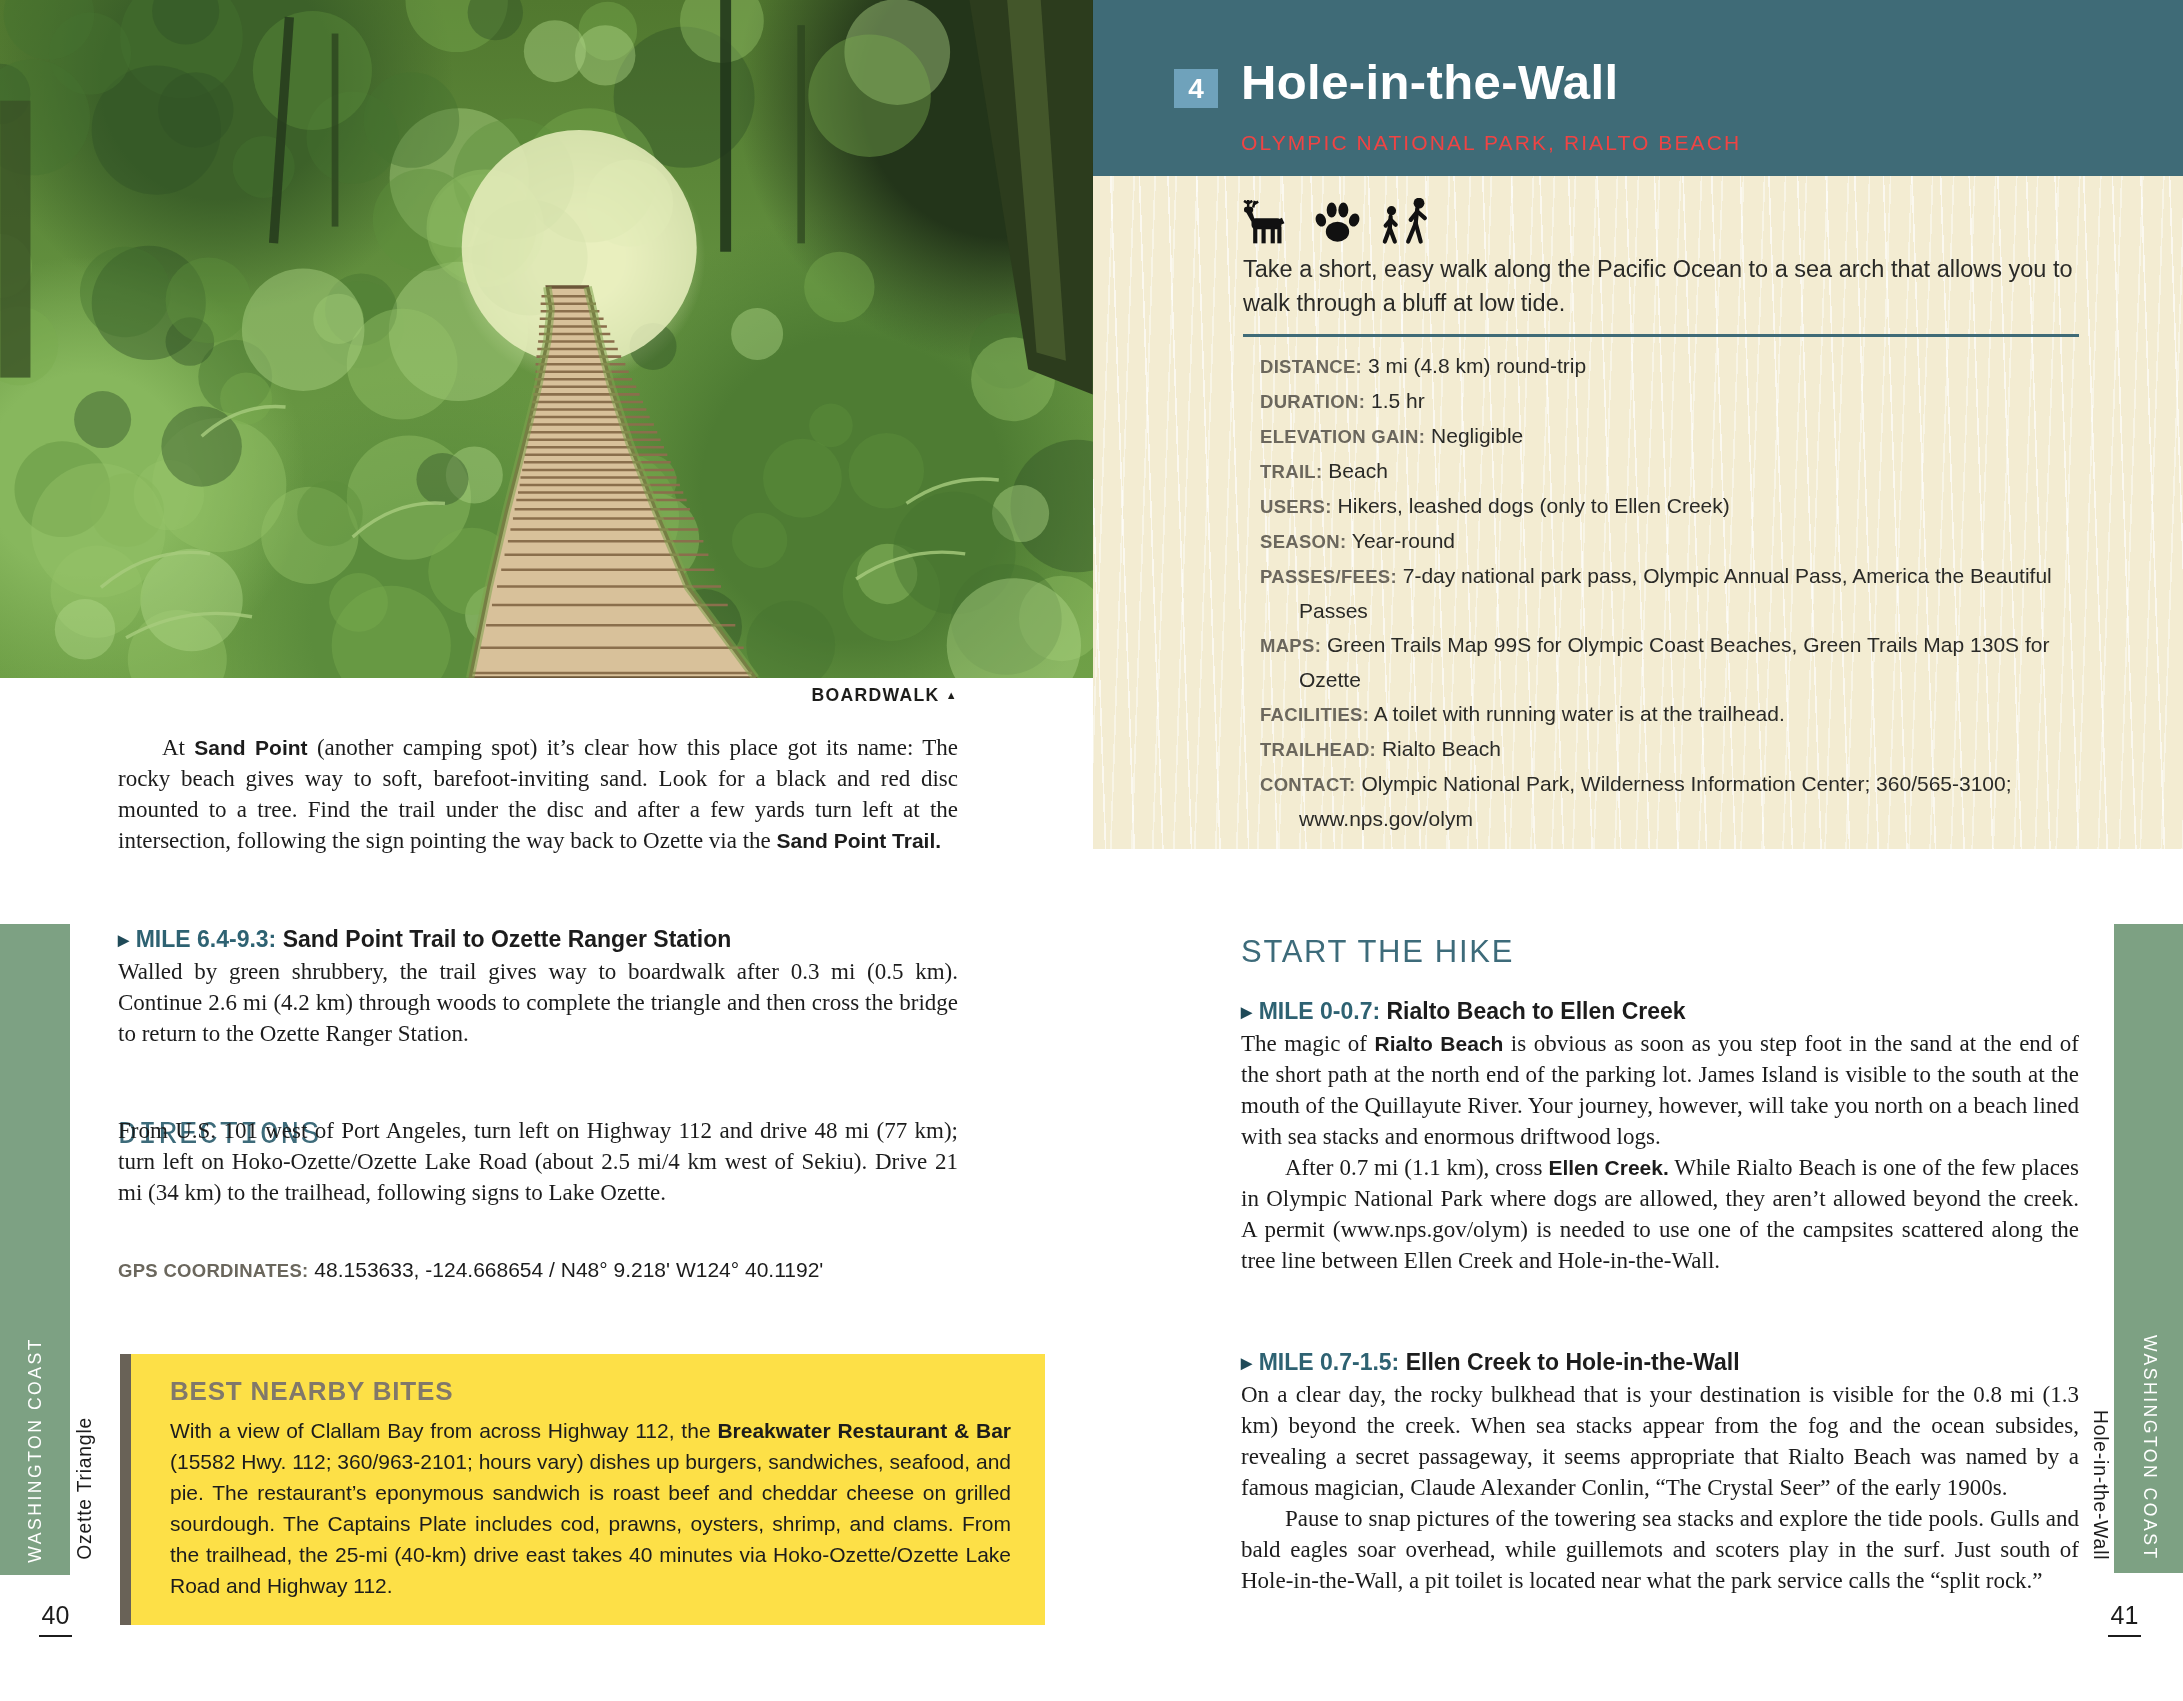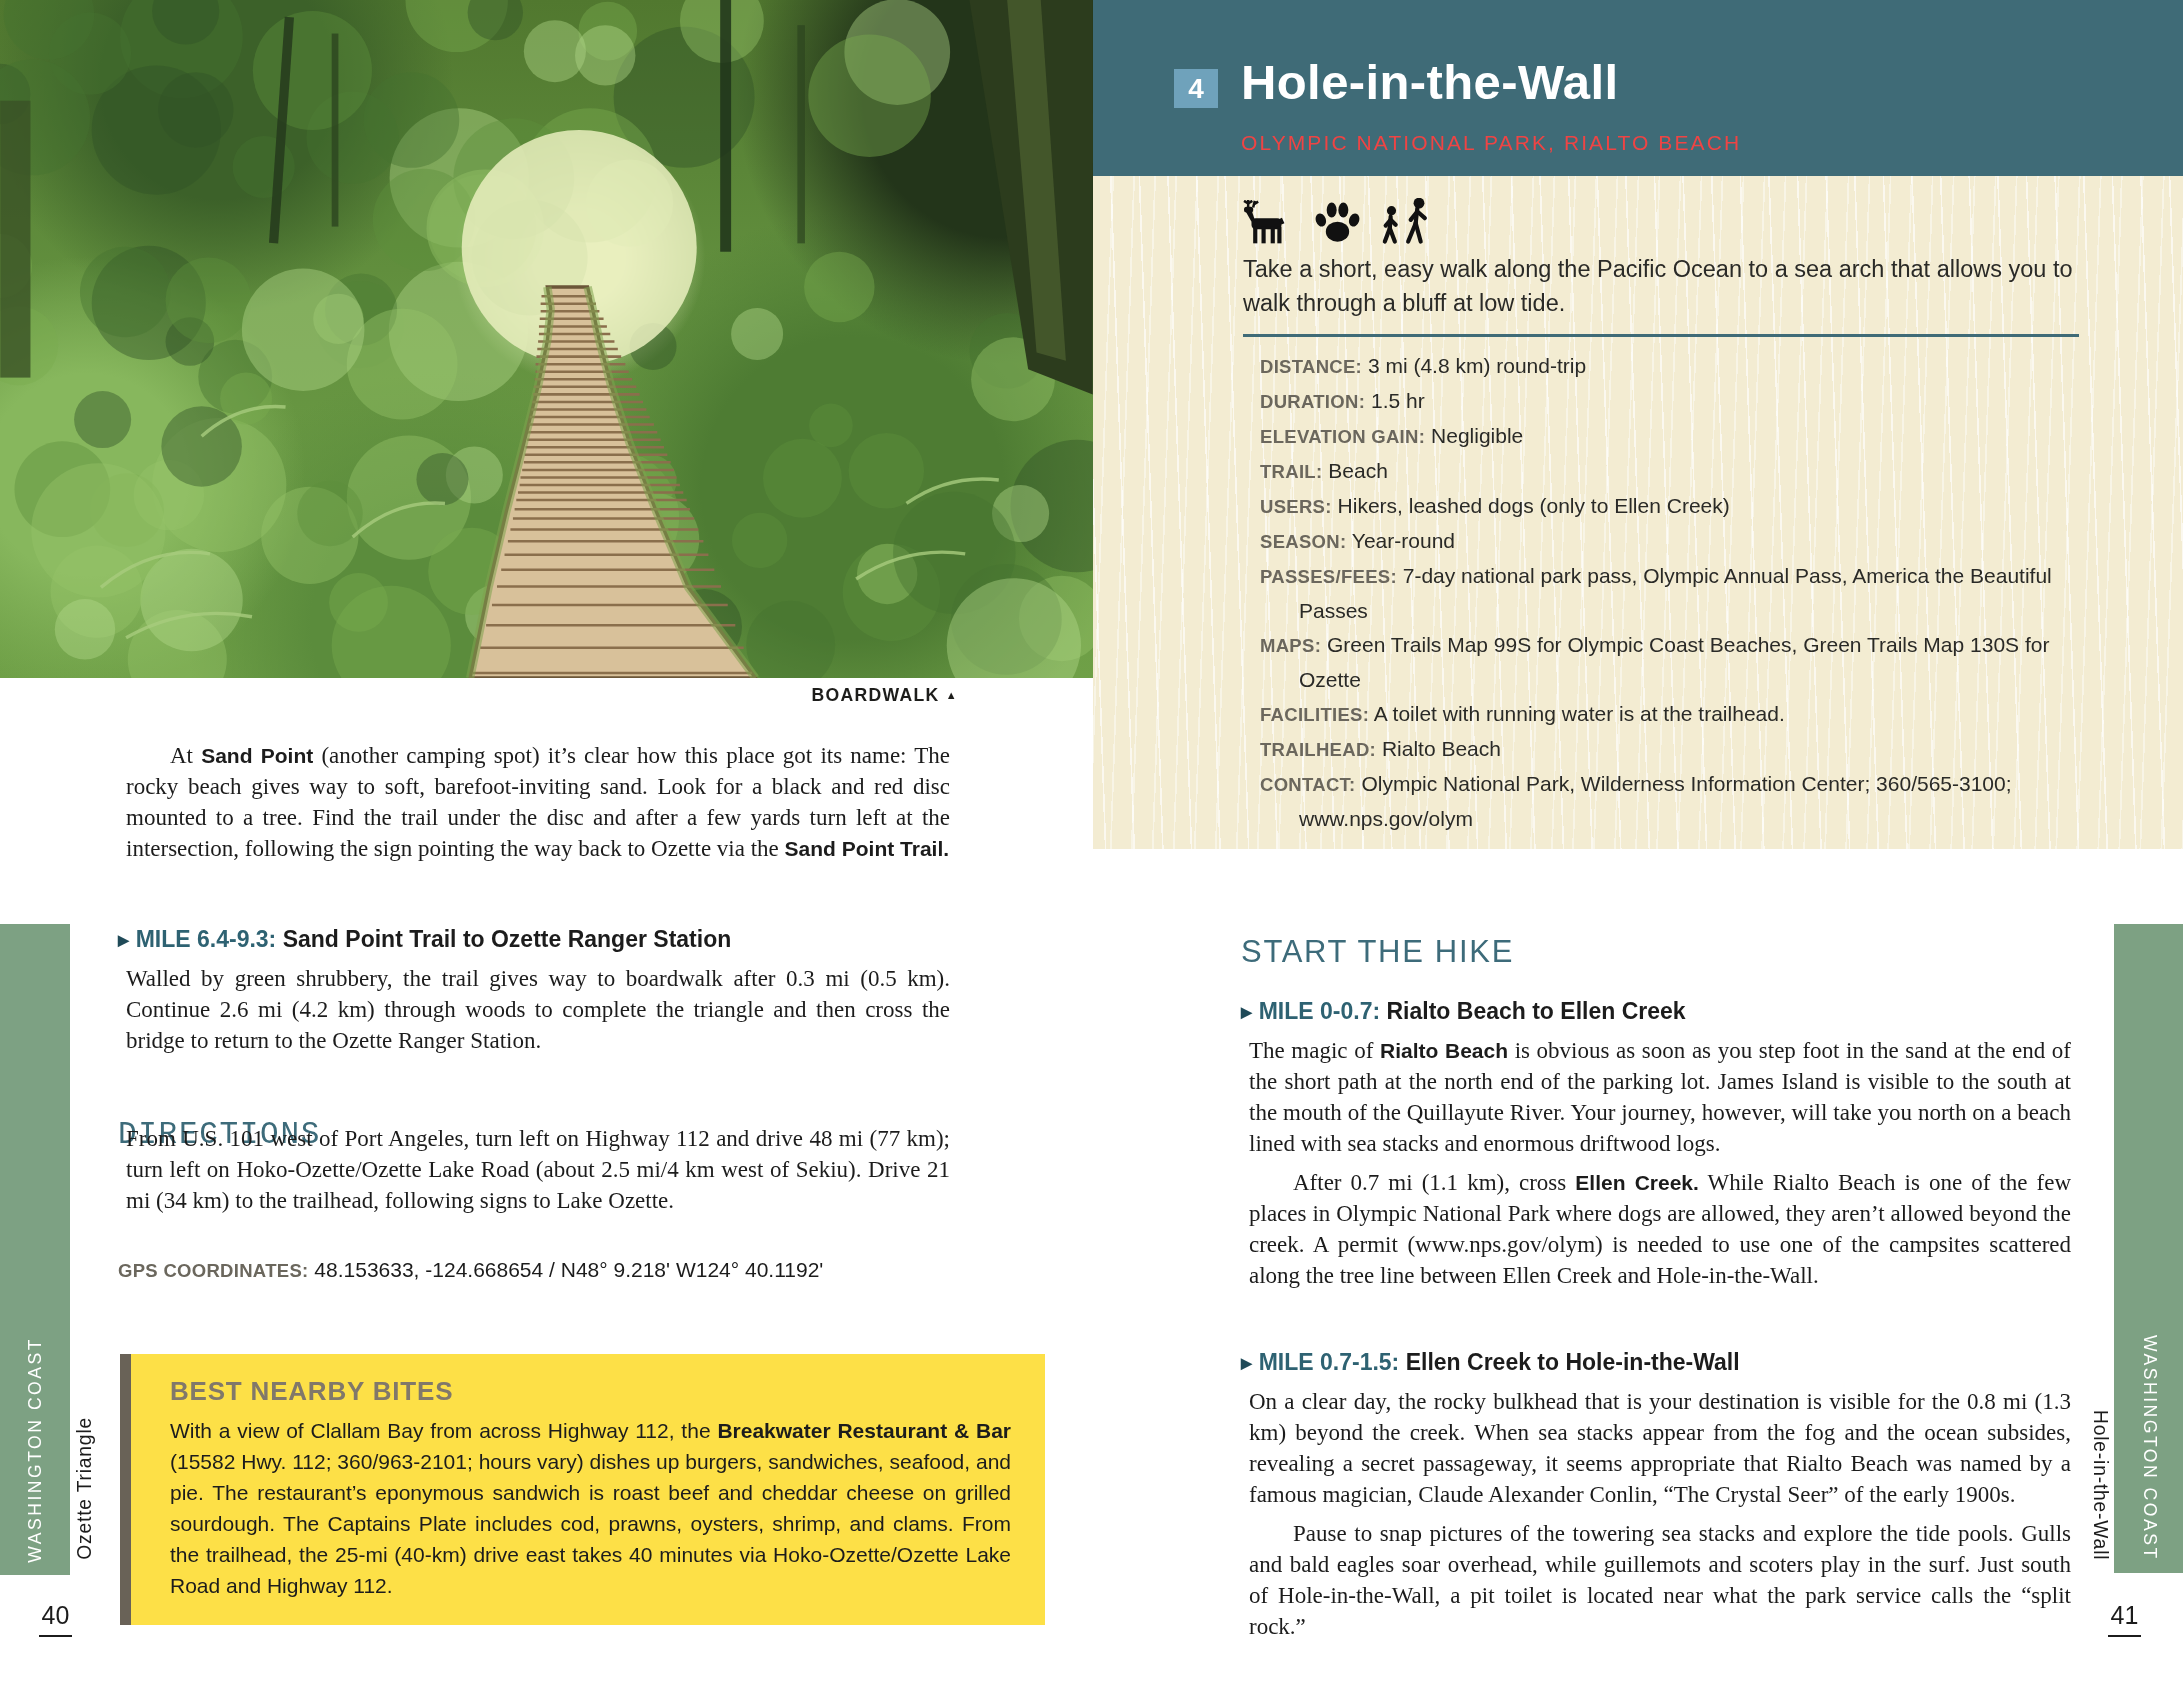--- a/index.html
+++ b/index.html
@@ -19,21 +19,21 @@
       linear-gradient(180deg,#51782f 0%,#63913f 45%,#6fa047 100%);}
   .photo svg{position:absolute;left:0;top:0;}
 
   
   .caption{left:118px;top:685px;width:840px;text-align:right;font-size:17.6px;font-weight:700;
            letter-spacing:1.3px;color:#1d1d1b;}
   .caption .tri{font-size:11px;vertical-align:1.7px;}
 
   
   .serif{font-family:"Liberation Serif",serif;font-size:23px;line-height:31px;text-align:justify;}
-  .serif p{margin:8px;}
+  .serif p{margin:0;}
   .indent{text-indent:44px;}
   .b{font-family:"Liberation Sans",sans-serif;font-weight:700;font-size:21px;}
 
   
   .mile-h{font-size:23px;font-weight:700;line-height:30px;margin:0 0 1.7px 0;text-align:left;}
   .mile-h .mk{color:#1f4a58;font-size:14.3px;vertical-align:2.5px;margin-right:6.7px;}
   .mile-h .ml{color:#2e6272;}
 
   
   .sec-h{font-size:31px;font-weight:400;letter-spacing:1.7px;color:#3d6b7a;}

